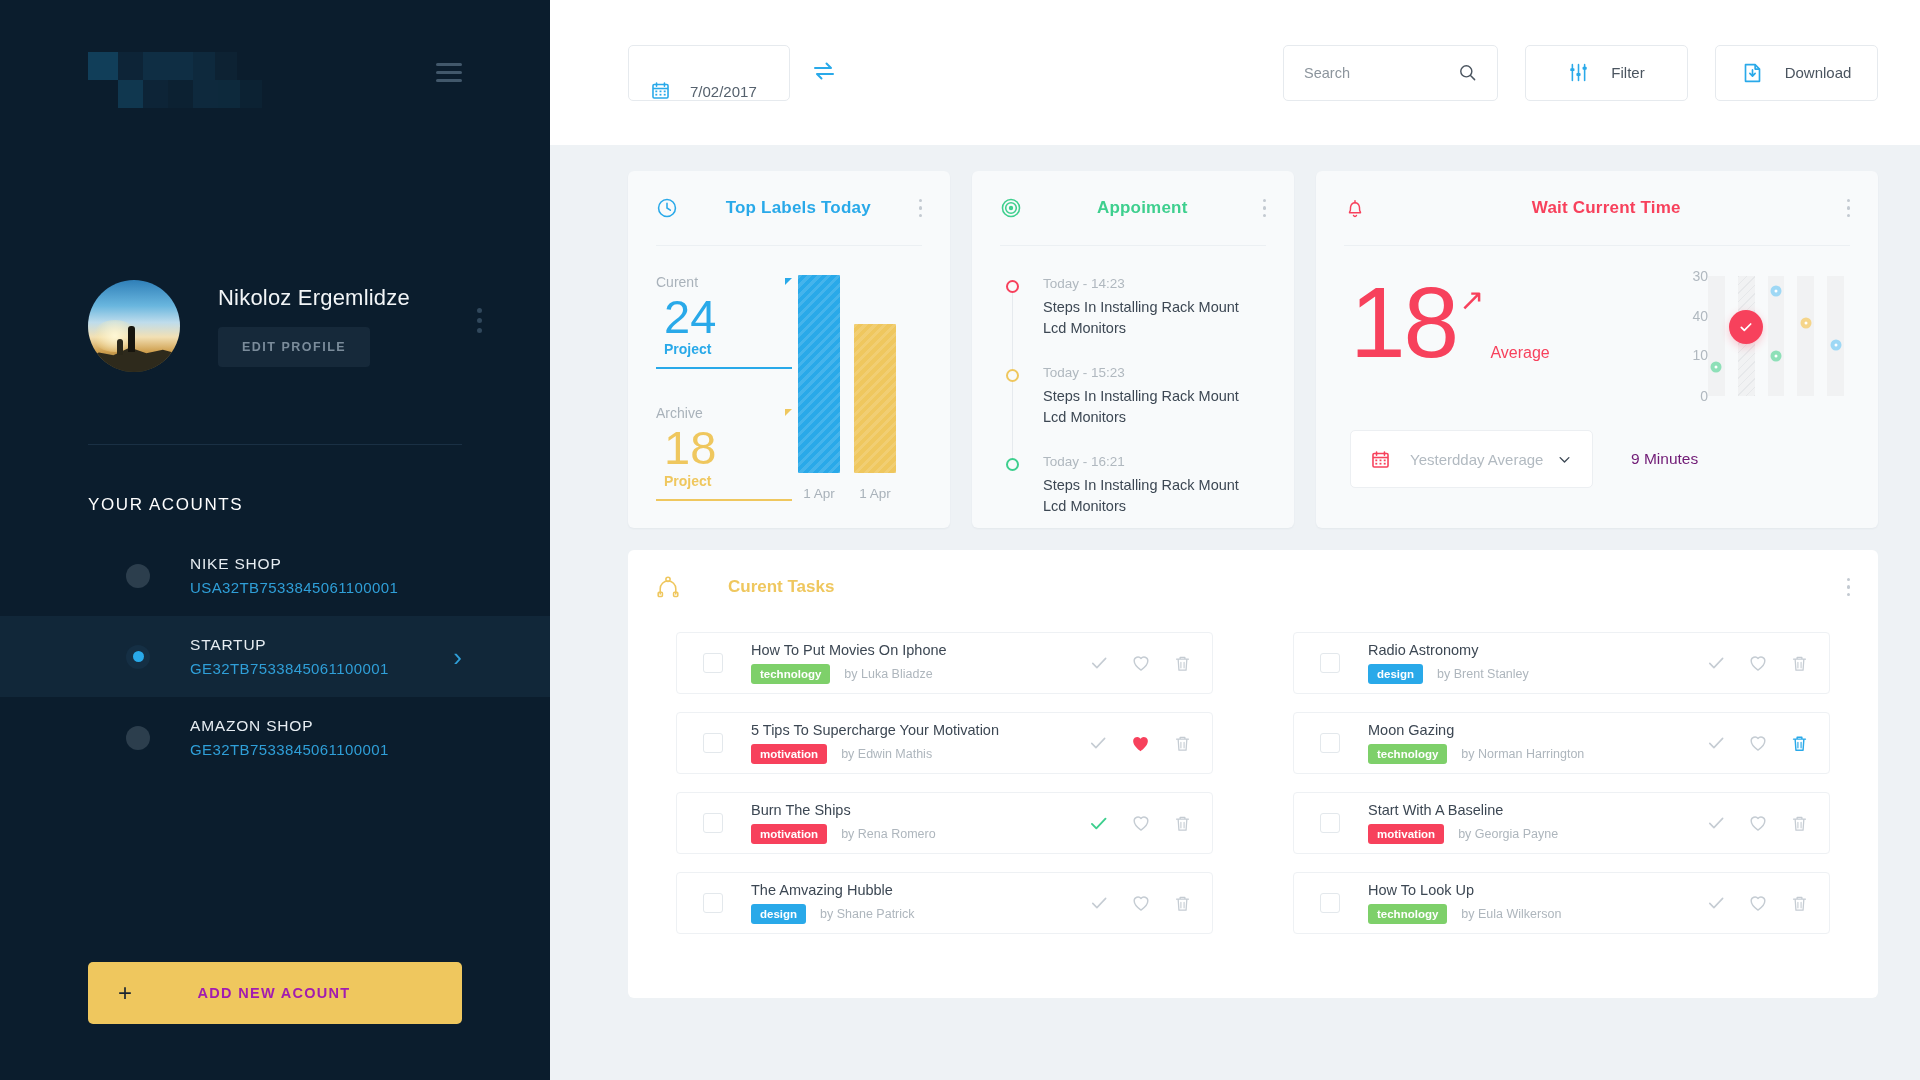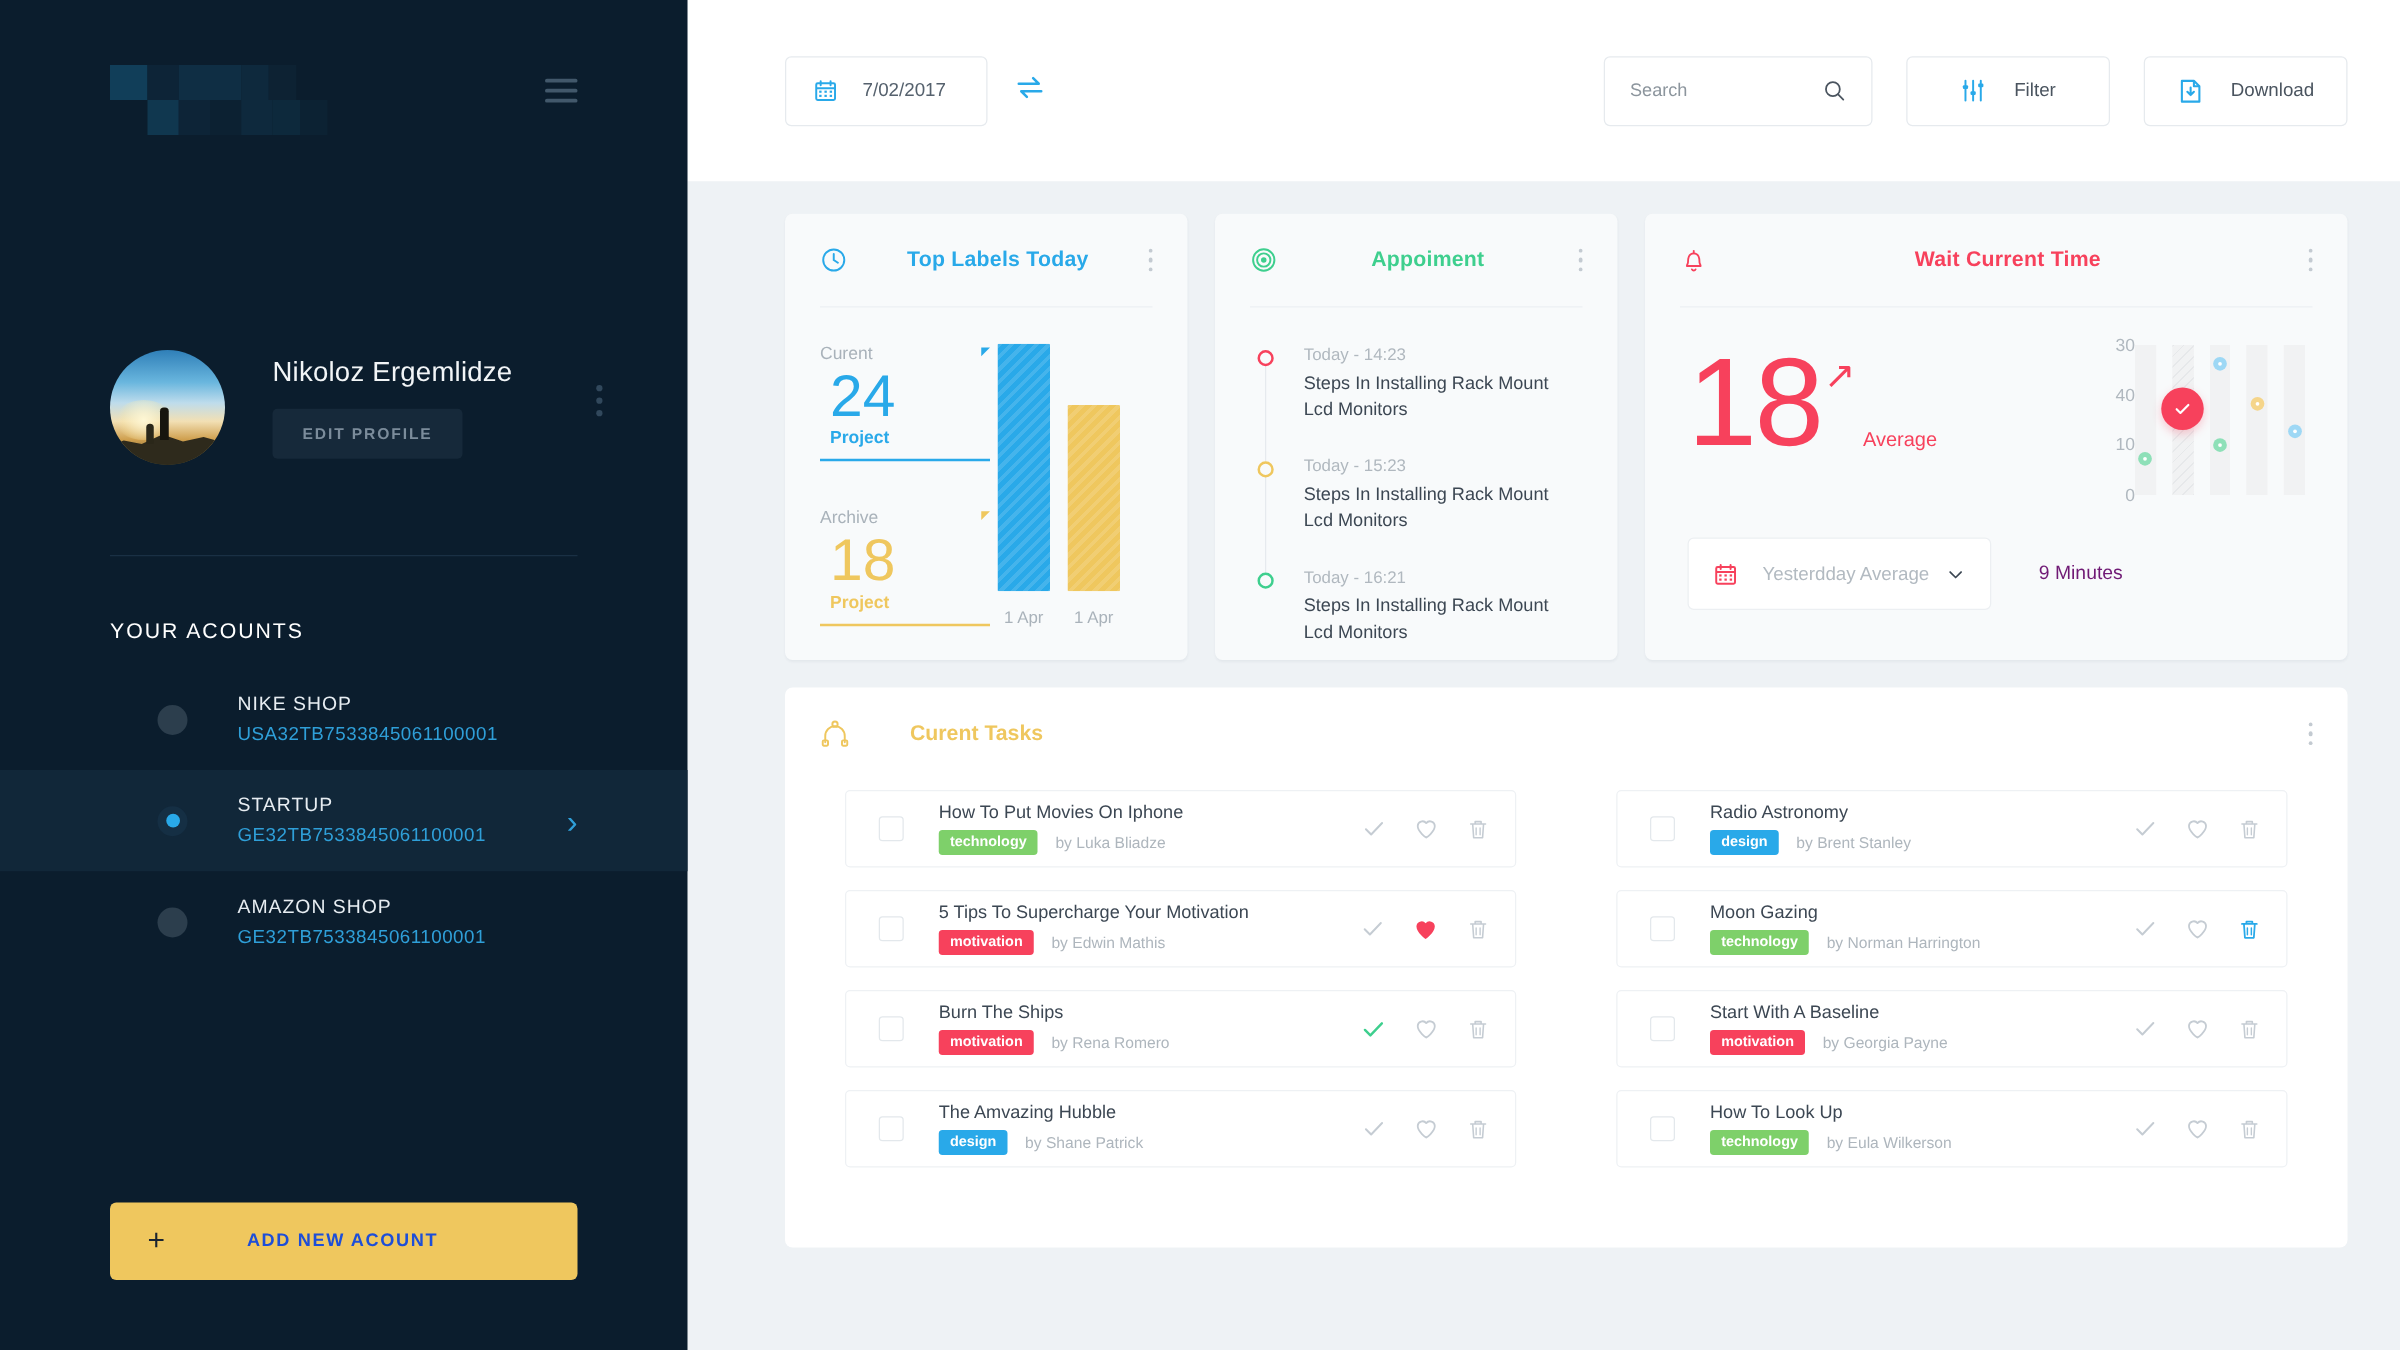--- a/index.html
+++ b/index.html
@@ -142,34 +142,34 @@
     background: #efc75e; border: none; border-radius: 5px;
     height: 62px; display: flex; align-items: center;
     cursor: pointer; font-family: "Liberation Sans", sans-serif;
   }
   .add-acct .plus {
     color: #1a2430; font-size: 24px; font-weight: 300;
     margin-left: 30px; line-height: 1;
   }
   .add-acct .lbl {
     flex: 1; text-align: center; margin-right: 46px;
-    color: #1d4ed8; font-size: 14.5px; font-weight: bold; letter-spacing: 1.3px;
+    color: #a21caf; font-size: 14.5px; font-weight: bold; letter-spacing: 1.3px;
   }
 
   
   .main { flex: 1; display: flex; flex-direction: column; background:#eef2f5; }
   .topbar {
     background: #fff; height: 145px; flex: 0 0 145px;
     display: flex; align-items: center; padding: 0 42px 0 78px;
   }
   .tb-field {
     border: 1px solid #e6eaee; border-radius: 5px; height: 56px;
     display: flex; align-items: center; background: #fff; cursor: pointer;
   }
-  .date-field { width: 162px; padding: 0 22px; }
+  .date-field { width: 162px; padding: 0 22px; align-items: flex-end; }
   .date-field .txt { color: #55616d; font-size: 15px; margin-left: 20px; }
   .swap { margin: 0 22px; cursor: pointer; }
   .search-field { width: 215px; padding: 0 20px; justify-content: space-between; }
   .search-field input {
     border: none; outline: none; width: 130px;
     font-size: 14.5px; color: #55616d; font-family: "Liberation Sans", sans-serif;
     background: transparent;
   }
   .search-field input::placeholder { color: #8c959d; }
   .btn-field { width: 163px; justify-content: center; gap: 22px; }

